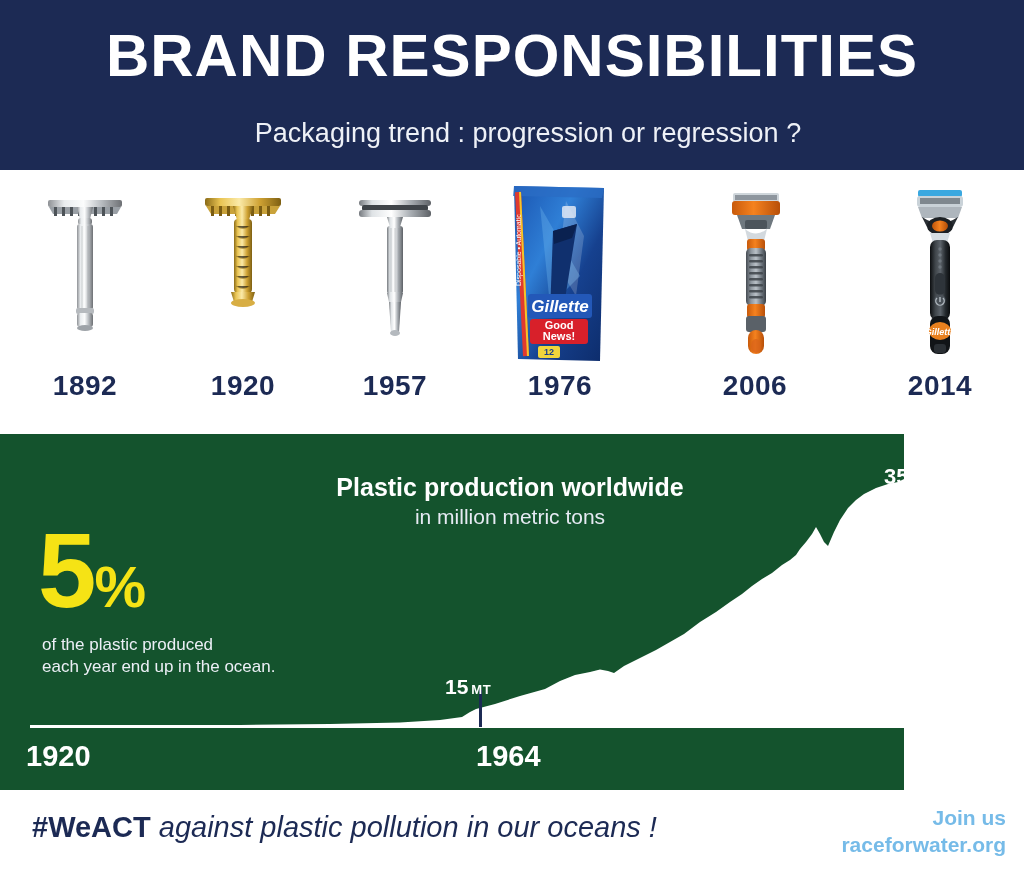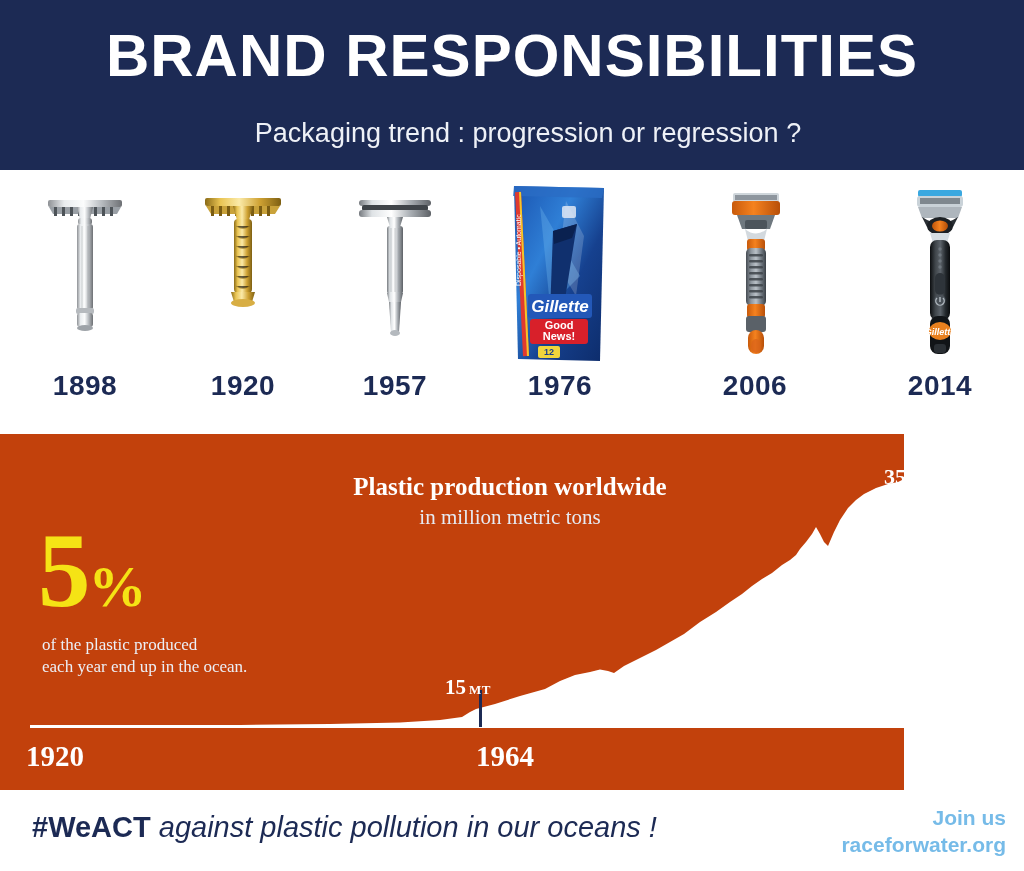--- a/index.html
+++ b/index.html
@@ -77,23 +77,22 @@
     font-size: 28px;
     font-weight: 700;
     letter-spacing: 0.5px;
   }
 
   
   .chart-section {
     position: absolute;
     left: 0; top: 434px;
     width: 904px; height: 356px;
-    background: #c2410c;
+    background: #14532d;
     overflow: hidden;
-    font-family: Liberation Serif, serif;
   }
   .chart-title {
     position: absolute;
     left: 180px; top: 39px;
     width: 660px;
     text-align: center;
     color: #ffffff;
     font-size: 25px;
     font-weight: 700;
     white-space: nowrap;
@@ -228,21 +227,21 @@
         <rect x="73" y="42" width="14" height="7" rx="3" fill="url(#chrome1)"></rect>
         <rect x="72" y="48" width="16" height="86" rx="3" fill="url(#chrome1)"></rect>
         <g stroke="#8d9297" stroke-width="0.7" opacity="0.55">
           <line x1="77" y1="50" x2="77" y2="132"></line>
             <line x1="83" y1="50" x2="83" y2="132"></line>
         </g>
         <rect x="71" y="132" width="18" height="6" rx="2" fill="#b6babe"></rect>
         <rect x="72" y="137" width="16" height="14" rx="3" fill="url(#chrome1)"></rect>
         <ellipse cx="80" cy="152" rx="8" ry="3" fill="#9ea3a8"></ellipse>
       </svg>
-      <div class="razor-year">1898</div>
+      <div class="razor-year">1892</div>
     </div>
 
     <div class="razor-cell" style="left:163px;">
       <svg class="razor-art" viewBox="0 0 160 195">
         <defs>
           <linearGradient id="gold1" x1="0" y1="0" x2="1" y2="0">
             <stop offset="0%" stop-color="#8a6a16"></stop>
               <stop offset="20%" stop-color="#e9c452"></stop>
             <stop offset="45%" stop-color="#fbeaa8"></stop>
               <stop offset="72%" stop-color="#cfa233"></stop>

